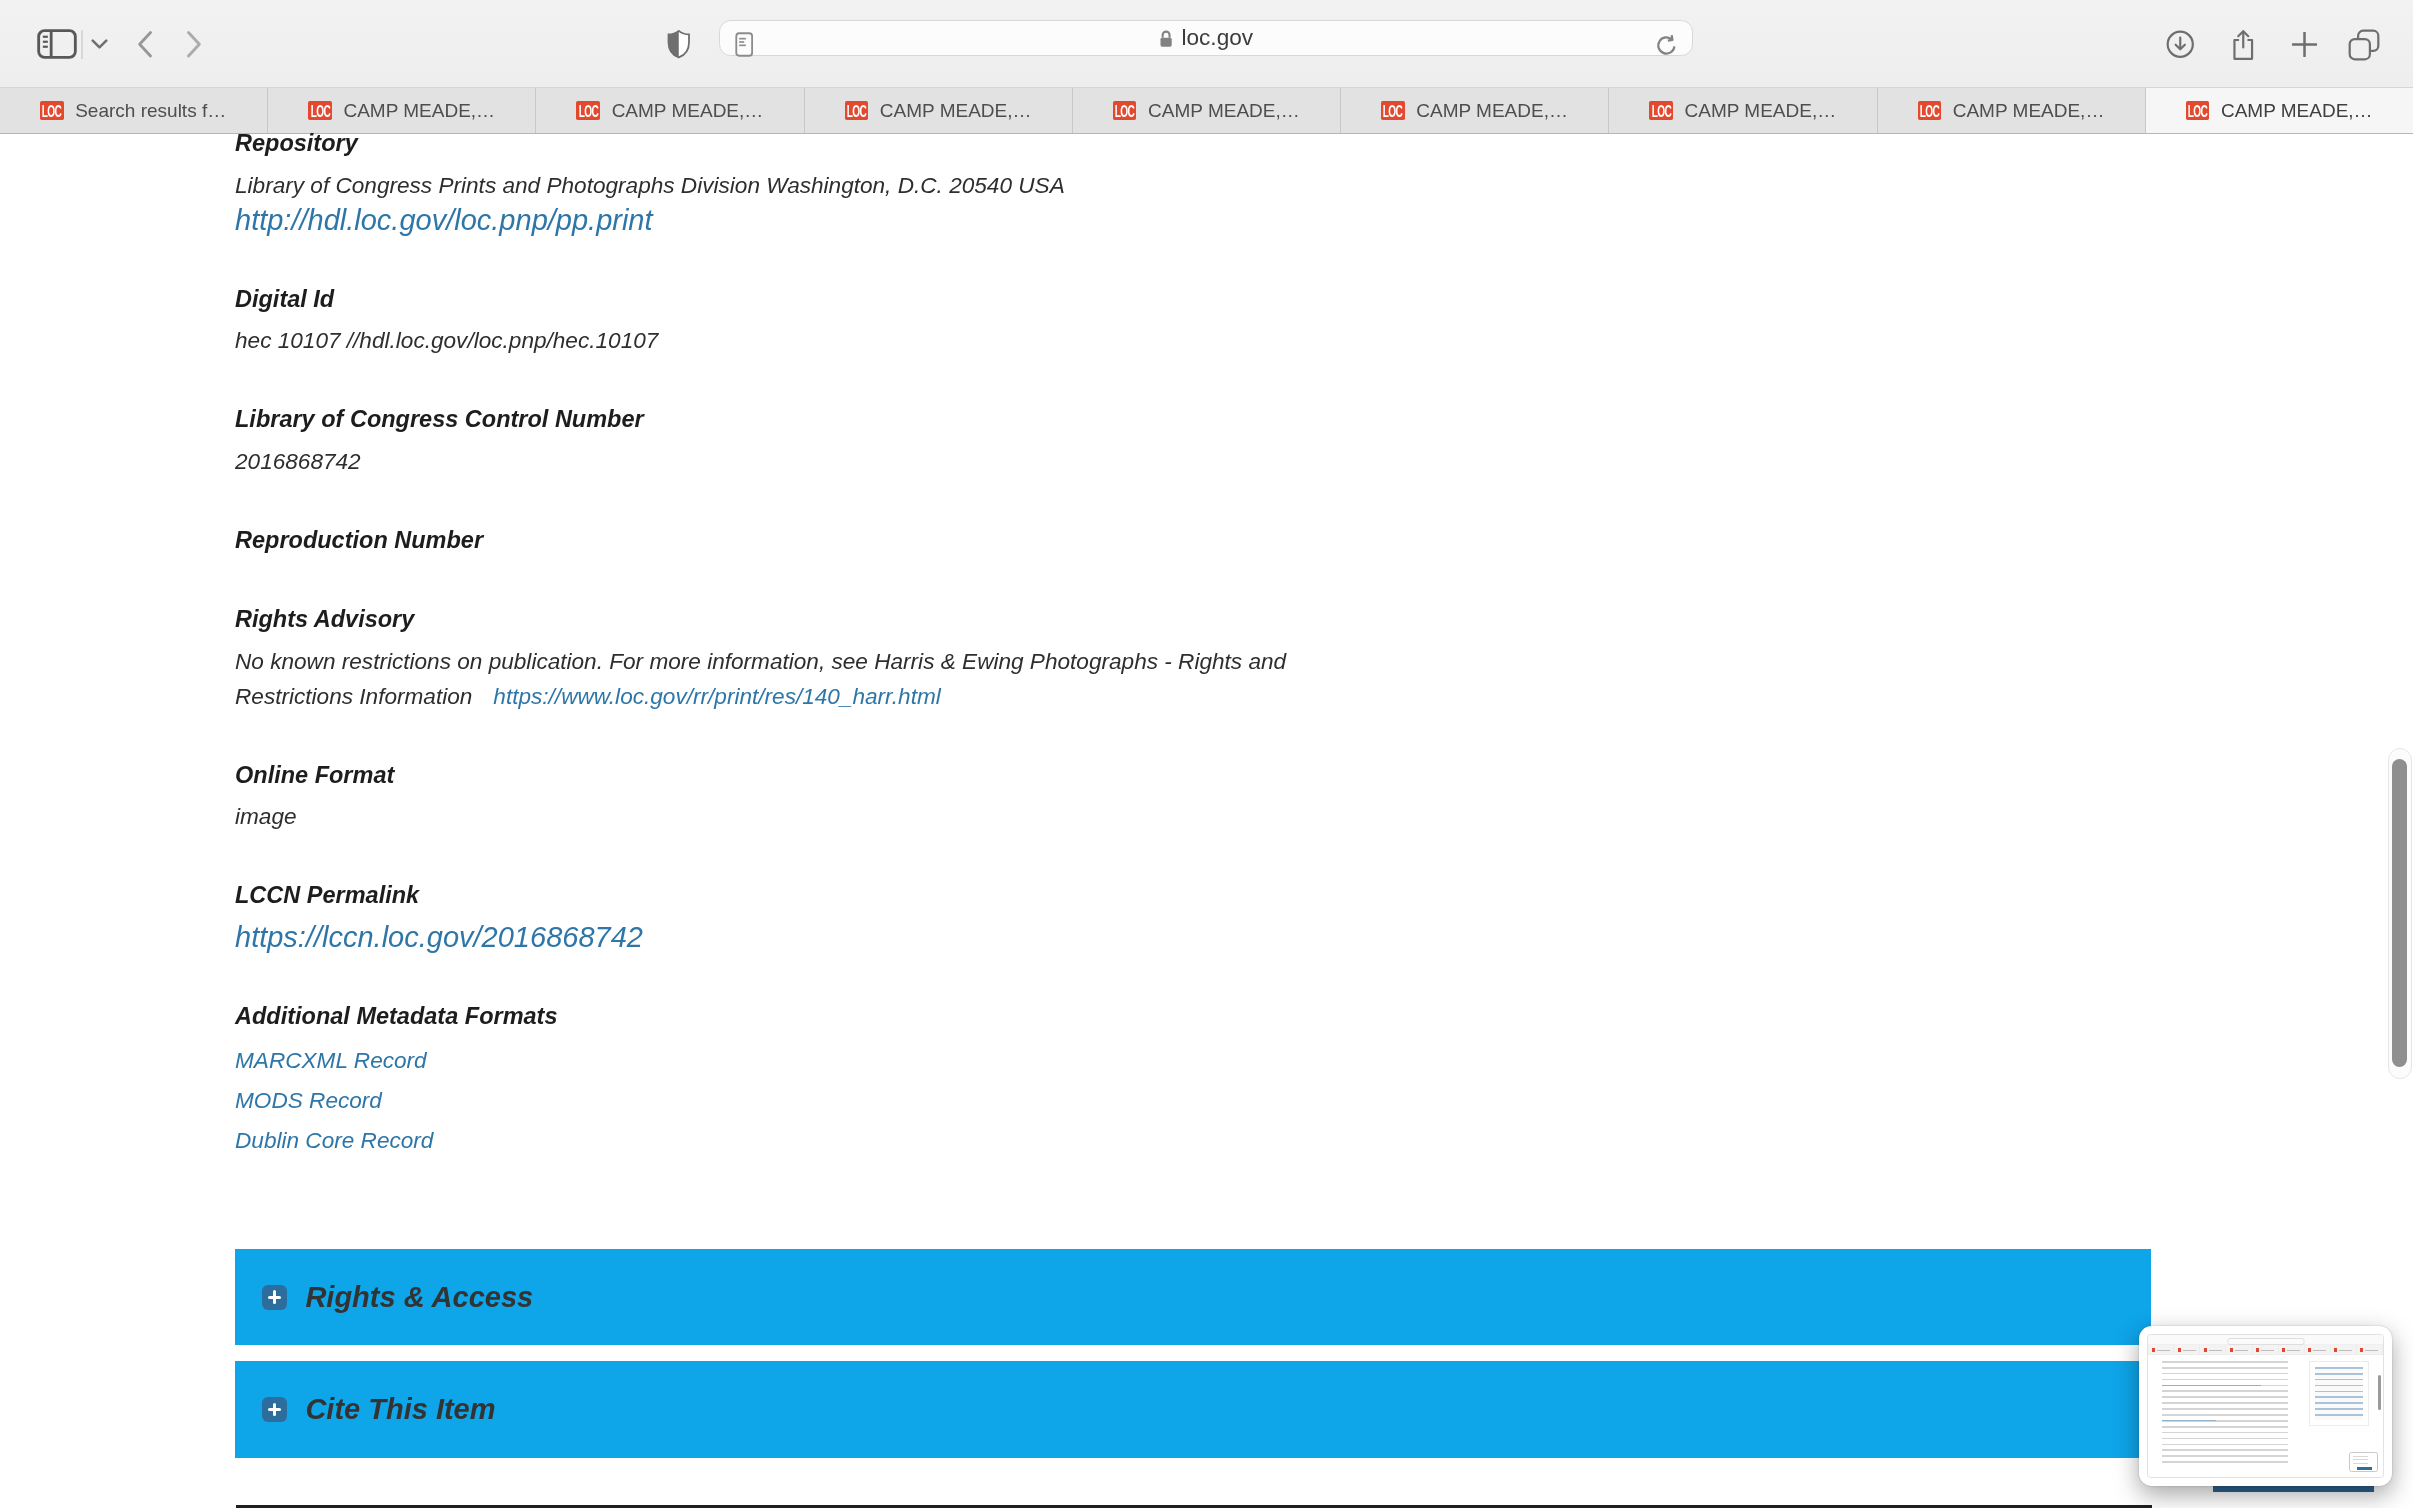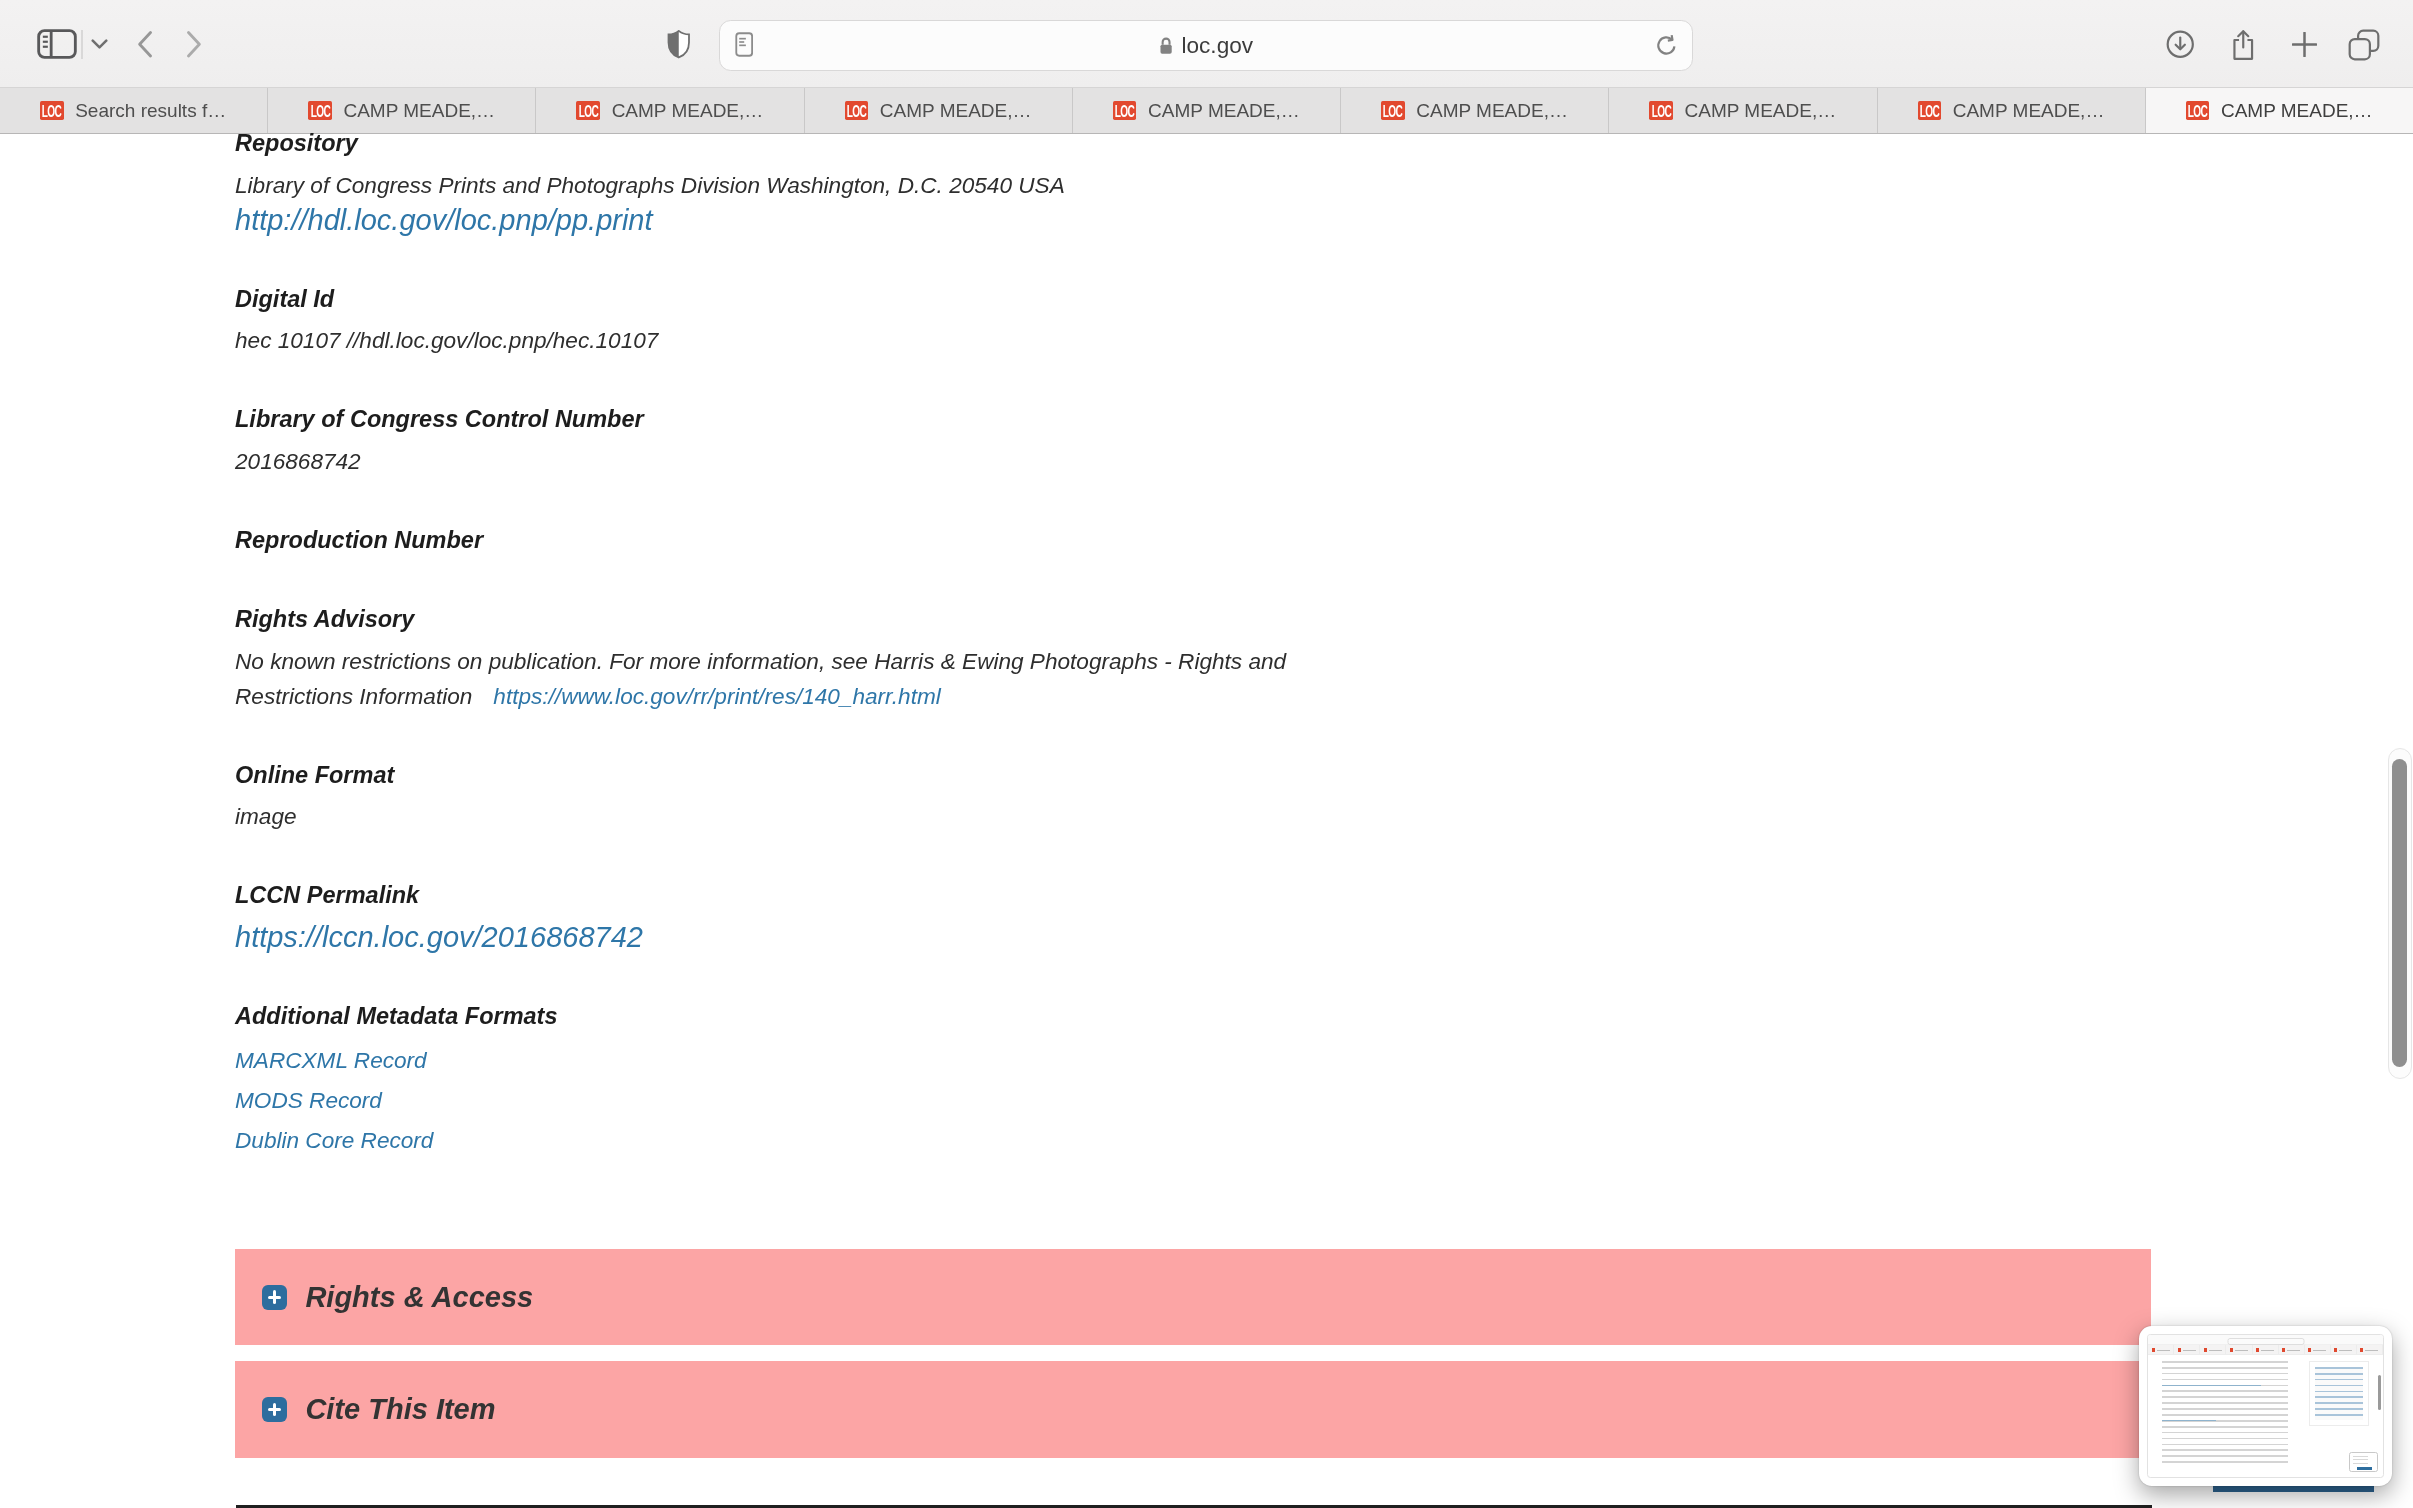--- a/index.html
+++ b/index.html
@@ -5,21 +5,21 @@
   * { margin:0; padding:0; box-sizing:border-box; }
   html,body { width:2413px; height:1508px; overflow:hidden; background:#fff;
               font-family:"Liberation Sans", sans-serif; }
 
   
   .toolbar { position:absolute; left:0; top:0; width:2413px; height:88px;
              background:linear-gradient(#f3f2f2,#efeeee); border-bottom:0.8px solid #d6d5d5; }
   .toolbar .abs { position:absolute; }
   .tb-divider { left:81px; top:30px; width:1.7px; height:28.5px; background:#d9d8d8; }
 
-  .addressbar { left:719px; top:20px; width:974px; height:51px; background:#fcfcfc;
+  .addressbar { left:719px; top:20px; width:974px; height:36px; background:#fcfcfc;
                 border:1.3px solid #d9d8d8; border-radius:11.7px; display:flex;
                 align-items:center; justify-content:center; }
   .addr-reader { position:absolute; left:15px; top:11px; }
   .addr-center { display:flex; align-items:center; gap:8.4px; }
   .addr-text { font-size:22.6px; color:#3c3c3c; }
   .addr-reload { position:absolute; right:13.4px; top:11.7px; }
 
   
   .tabbar { position:absolute; left:0; top:88px; width:2413px; height:46px;
             display:flex; background:#e3e2e2; border-bottom:0.8px solid #b7b6b6; }
@@ -39,21 +39,21 @@
   .fields { position:absolute; left:235px; top:-9.2px; width:1173px; }
   .field { margin-bottom:44px; }
   .field-label { font-size:23.5px; font-weight:bold; color:#1d1d1d; line-height:35px; margin-bottom:6.7px; }
   .field-value { font-size:22.6px; color:#2e2e2e; line-height:35px; }
   a.link { color:#2e76a8; text-decoration:none; cursor:pointer; }
   .link-block { display:block; font-size:29px; line-height:35px; }
   .link-list a.link { display:block; line-height:40px; font-size:22.6px; }
   .sp { margin-left:21px; }
 
   
-  .accordion { position:absolute; left:235px; width:1916px; background:#fca5a5;
+  .accordion { position:absolute; left:235px; width:1916px; background:#0ea5e9;
                display:flex; align-items:center; padding-left:27px; gap:18.4px; cursor:pointer;text-align:right; }
   .acc-rights { top:1114px; height:96px; }
   .acc-cite   { top:1226px; height:97px; }
   .acc-icon { width:25px; height:25px; background:#2d6d9e; border-radius:5.9px; position:relative; flex:0 0 auto; }
   .acc-icon::before, .acc-icon::after { content:""; position:absolute; background:#fff; border-radius:1.7px; }
   .acc-icon::before { left:5.9px; top:11px; width:13.4px; height:3px; }
   .acc-icon::after  { left:11px; top:5.9px; width:3px; height:13.4px; }
   .acc-title { font-size:29px; font-weight:bold; color:#333; }
 
   .footer-bar { position:absolute; left:236px; top:1505px; width:1916px; height:3.4px; background:#1f1f1f; }

